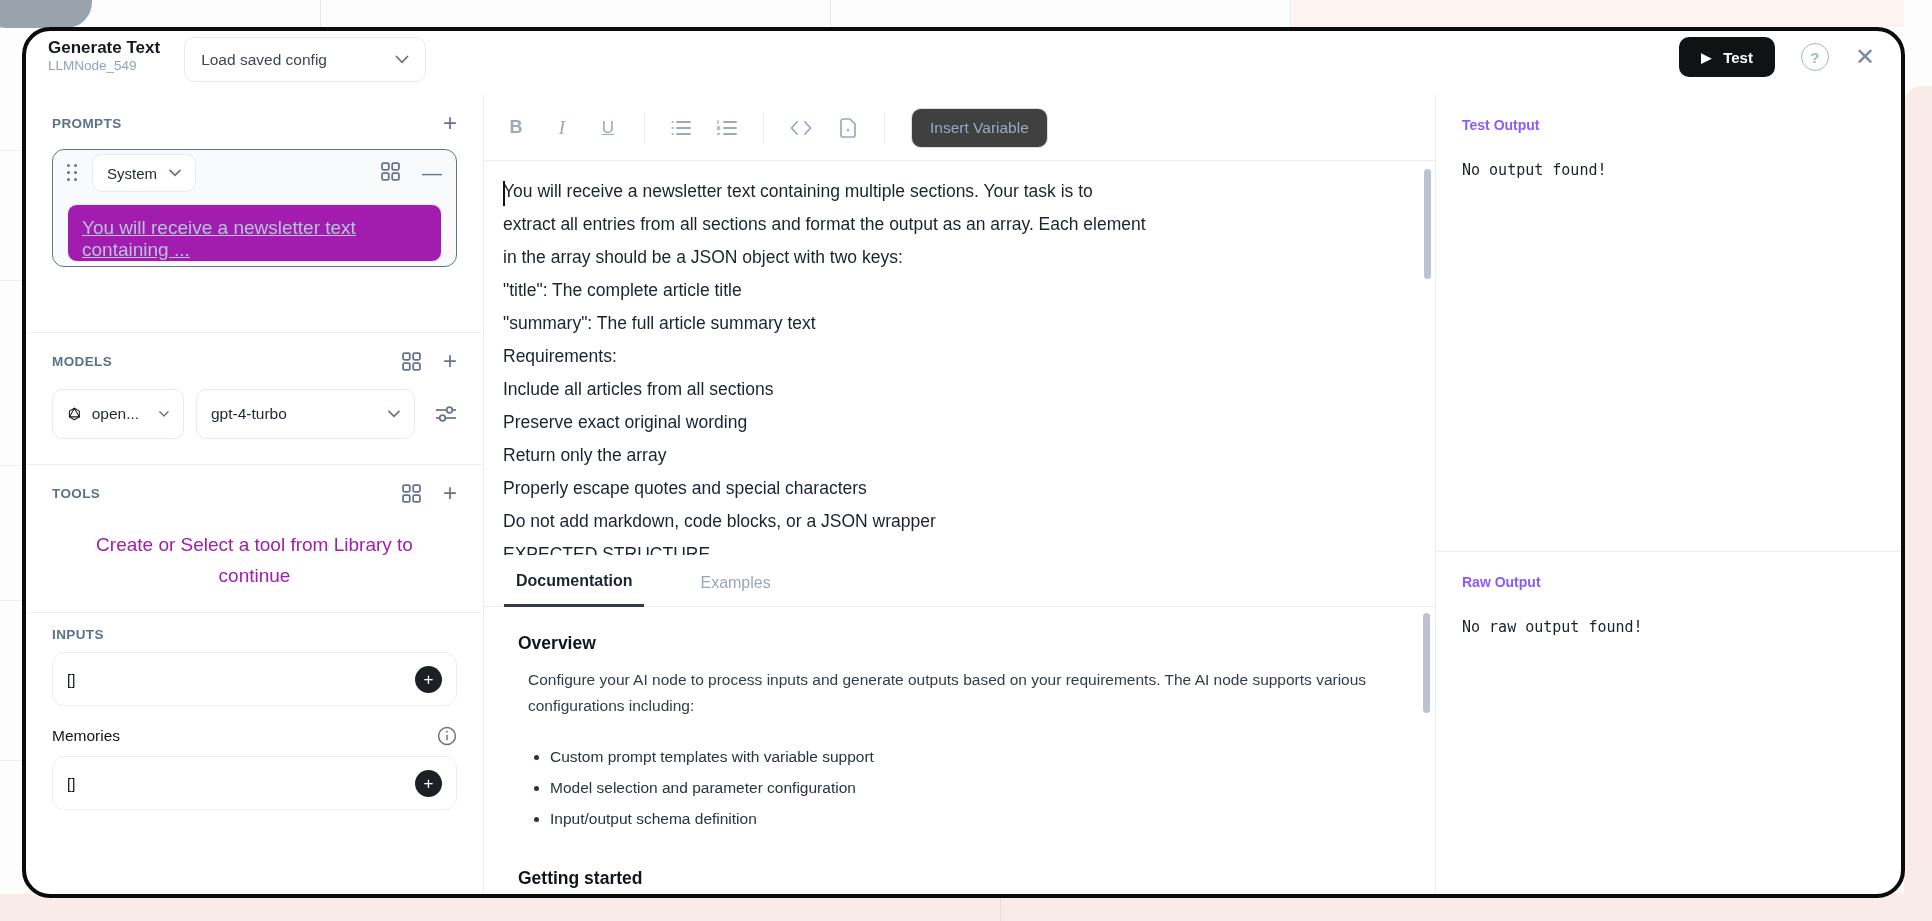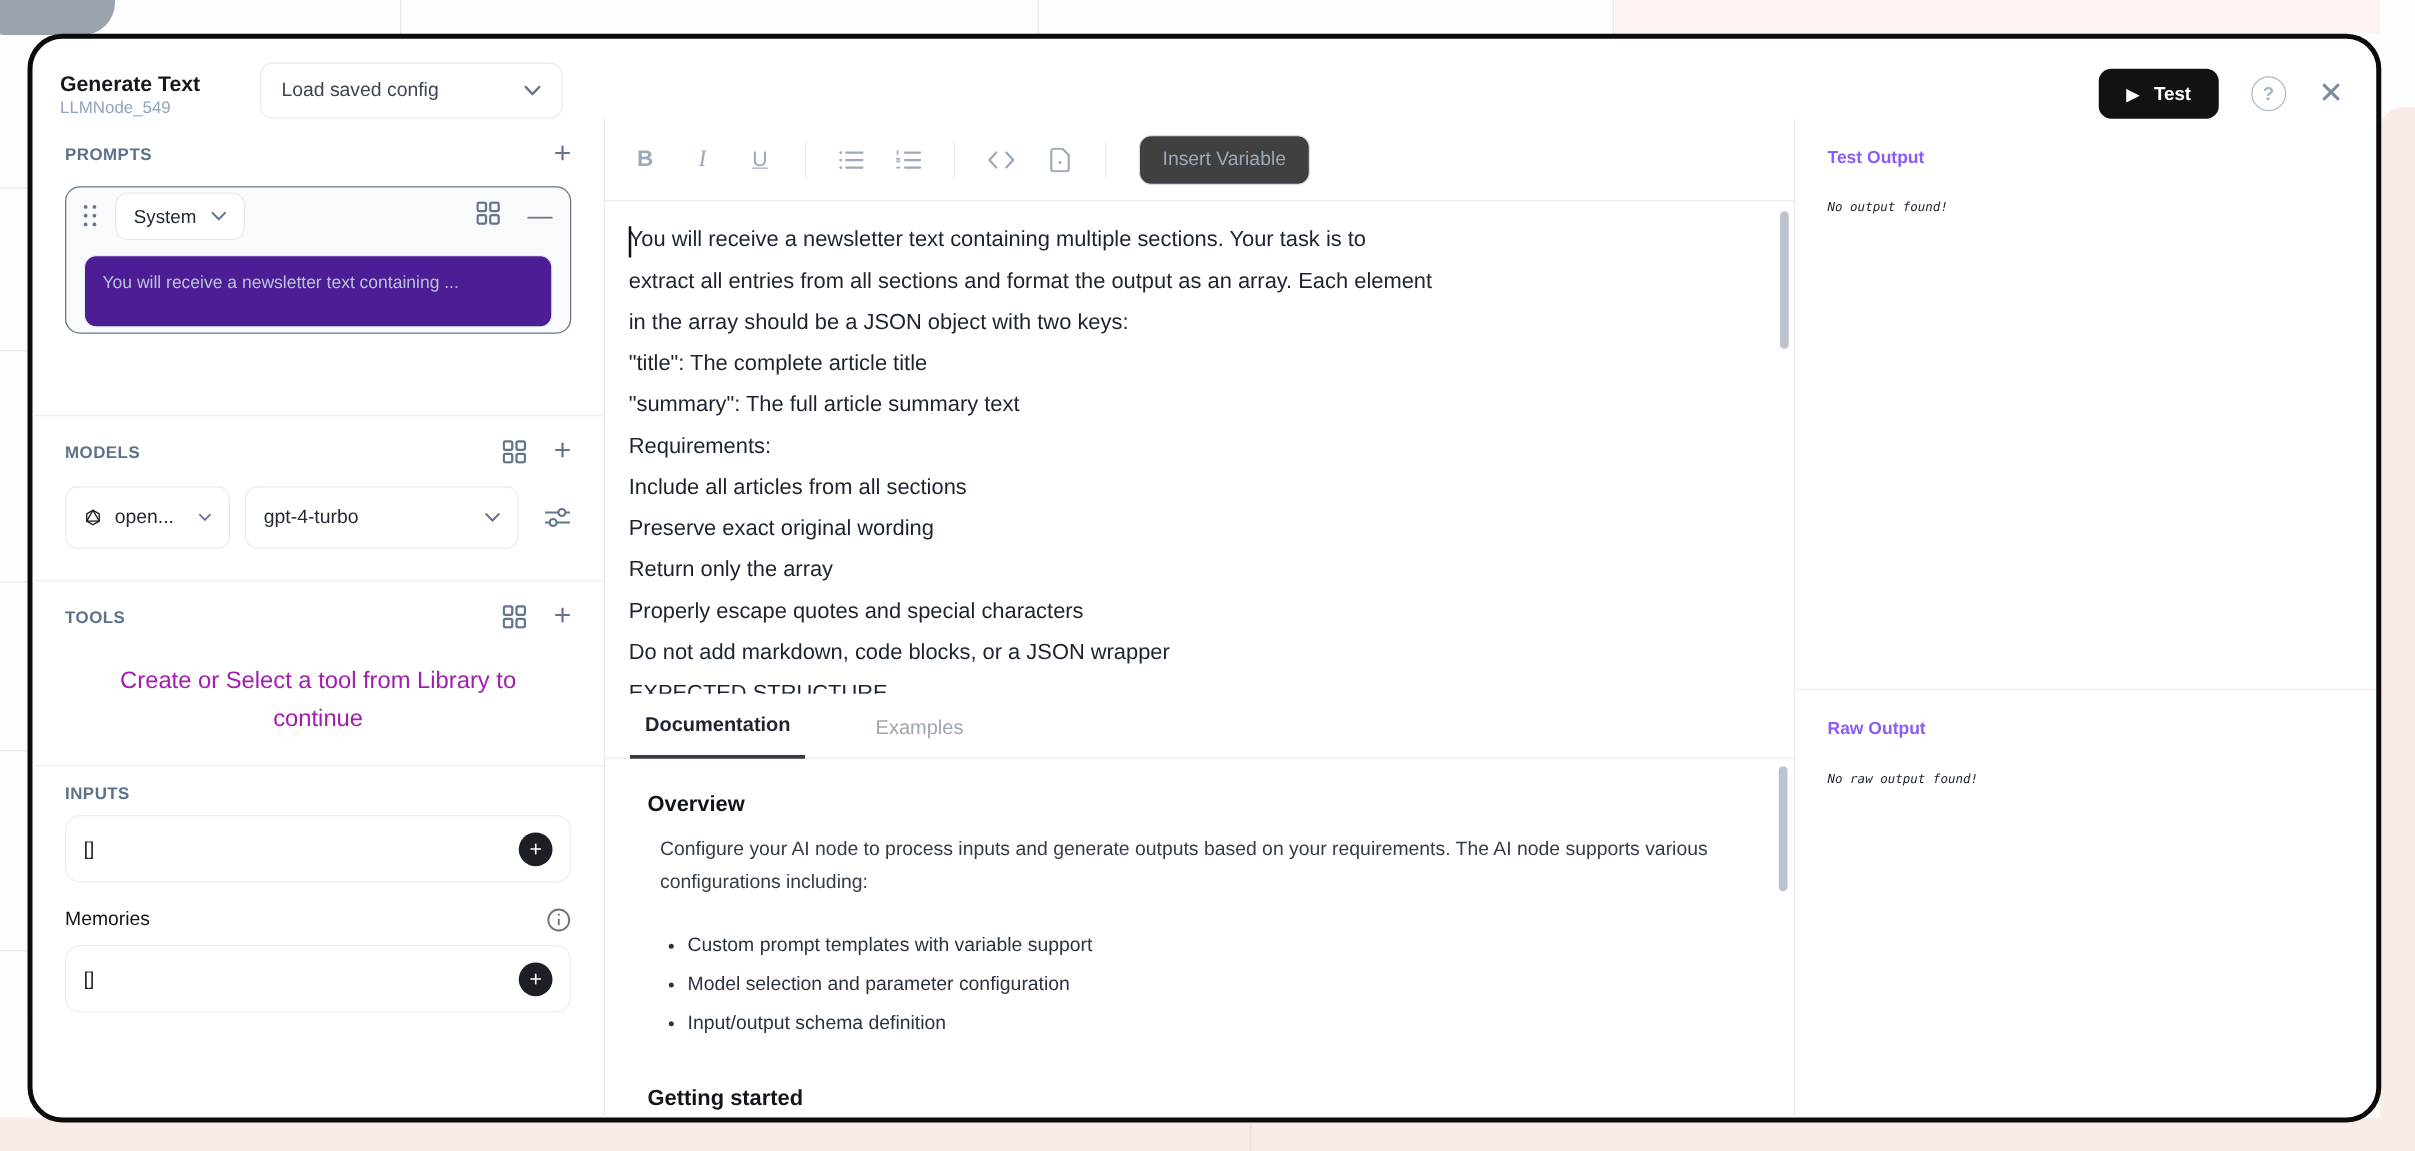--- a/index.html
+++ b/index.html
@@ -15,21 +15,21 @@
   .bg-pink-right  { position:absolute; left:1904px; top:86px; width:28px; height:835px; background:#f9ebe8; border-top-left-radius:18px; }
   .bg-pink-top    { position:absolute; left:1292px; top:0; width:612px; height:27px; background:#fdf4f2; }
   .bg-pink-vline  { position:absolute; left:1000px; top:896px; width:1px; height:25px; background:#f0dcd8; }
 
   
   .modal { position:absolute; left:22px; top:27px; width:1883px; height:871px;
            background:#fff; border:4px solid #0b0b0b; border-radius:28px;
            display:flex; flex-direction:column; overflow:hidden; }
 
   
-  .hdr { height:64px; flex:0 0 64px; display:flex; align-items:flex-end; padding:6px 26px 0 22px;gap:24px; }
+  .hdr { height:64px; flex:0 0 64px; display:flex; align-items:flex-start; padding:6px 26px 0 22px; }
   .hdr-titleblock { display:flex; flex-direction:column; line-height:1.25; }
   .hdr-title { font-size:17px; font-weight:700; color:#14181f; }
   .hdr-sub   { font-size:13.5px; color:#8fa3bb; }
   .cfg-select { margin-left:24px; width:242px; height:45px; border:1px solid #e6eaf0; border-radius:10px;
                 display:flex; align-items:center; padding:0 16px; color:#3a4656; font-size:15.5px; background:#fff; cursor:pointer; }
   .cfg-select .sp { flex:1; }
   .hdr-right { margin-left:auto; display:flex; align-items:center; gap:26px; }
   .btn-test { background:#111214; color:#fff; border:none; border-radius:10px; height:40px; padding:0 22px;
               font-size:15px; font-weight:700; display:flex; align-items:center; gap:12px; cursor:pointer;
               font-family:"Liberation Sans", sans-serif; }
@@ -56,22 +56,22 @@
   .plus { font-size:24px; font-weight:300; color:#64748b; line-height:1; cursor:pointer; }
 
   .prompt-card { margin-top:14px; border:1px solid #64748b; border-radius:12px; background:#f8fafc; padding:4px 14px; }
   .prompt-row { display:flex; align-items:center; }
   .drag { display:grid; grid-template-columns:repeat(2, 4px); grid-auto-rows:4px; gap:3px; margin-right:14px; cursor:grab; }
   .drag i { width:3px; height:3px; border-radius:50%; background:#64748b; }
   .role-pill { background:#fff; border:1px solid #e6eaf0; border-radius:10px; height:38px; padding:0 14px;
                display:flex; align-items:center; gap:12px; font-size:15px; color:#1e2733; cursor:pointer; }
   .prompt-row .sp { flex:1; }
   .minus { color:#64748b; font-size:20px; margin-left:22px; cursor:pointer; line-height:1; }
-  .prompt-input { margin-top:12px; background:#4c1d95; border:1px solid #eaeef3; border-radius:10px; height:58px;
-                  padding:12px 14px; font-size:14px; color:#b6c3d8; cursor:text; }
+  .prompt-input { margin-top:12px; background:#a21caf; border:1px solid #eaeef3; border-radius:10px; height:58px;
+                  padding:12px 14px; font-size:19px; color:#b6c3d8; cursor:text;text-decoration:underline; }
 
   .model-row { margin-top:16px; display:flex; align-items:center; gap:12px; }
   .model-pill { background:#fff; border:1px solid #e6eaf0; border-radius:10px; height:50px;
                 display:flex; align-items:center; gap:10px; padding:0 14px; font-size:15.5px; color:#1e2733; cursor:pointer; }
   .model-pill.provider { width:132px; }
   .model-pill.model { width:252px; }
   .model-pill .sp { flex:1; }
   .sliders-btn { margin-left:8px; cursor:pointer; display:flex; }
 
   .tools-empty { margin-top:24px; text-align:center; color:#a21caf; font-size:19px; line-height:1.65; padding:0 8px; }
@@ -113,21 +113,21 @@
   .doc-p { margin-top:13px; font-size:15.5px; color:#333c48; line-height:26px; max-width:1090px; padding-left:10px; }
   .doc-ul { margin-top:22px; padding-left:32px; }
   .doc-ul li { font-size:15.5px; color:#2a3340; line-height:31px; }
   .doc-h2 { margin-top:34px; font-size:17.5px; font-weight:700; color:#10151c; }
   .docpane .scroll-thumb { top:6px; height:100px; right:5px; }
 
   
   .out-sect { padding:22px 26px; }
   .out-test { height:457px; flex:0 0 457px; border-bottom:1px solid #e8ebf0; }
   .out-title { font-size:14px; font-weight:700; color:#8b5cf6; }
-  .out-msg { margin-top:28px; font-family:"DejaVu Sans Mono", monospace; font-size:10px; color:#1b222c;font-style:italic; }
+  .out-msg { margin-top:28px; font-family:"DejaVu Sans Mono", monospace; font-size:15px; color:#1b222c; }
 </style>
 </head>
 <body>
 
 <div class="stage">
 
   <div class="bg-blob"></div>
   <div class="bg-vline" style="left:320px"></div>
   <div class="bg-vline" style="left:830px"></div>
   <div class="bg-vline" style="left:1290px"></div>

